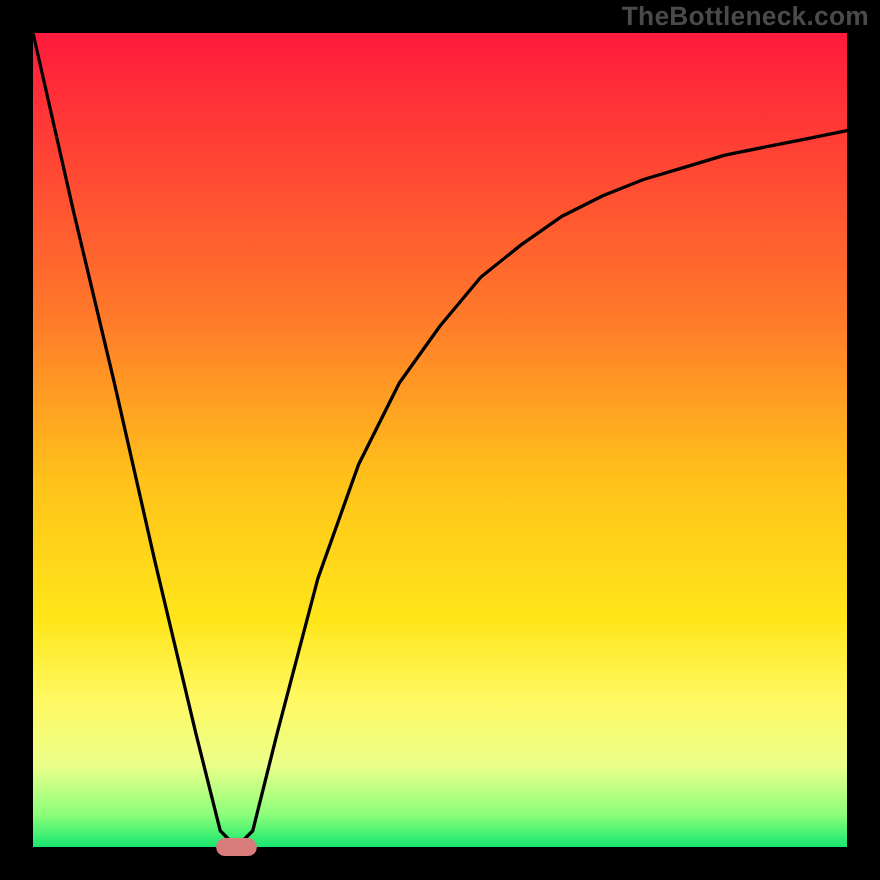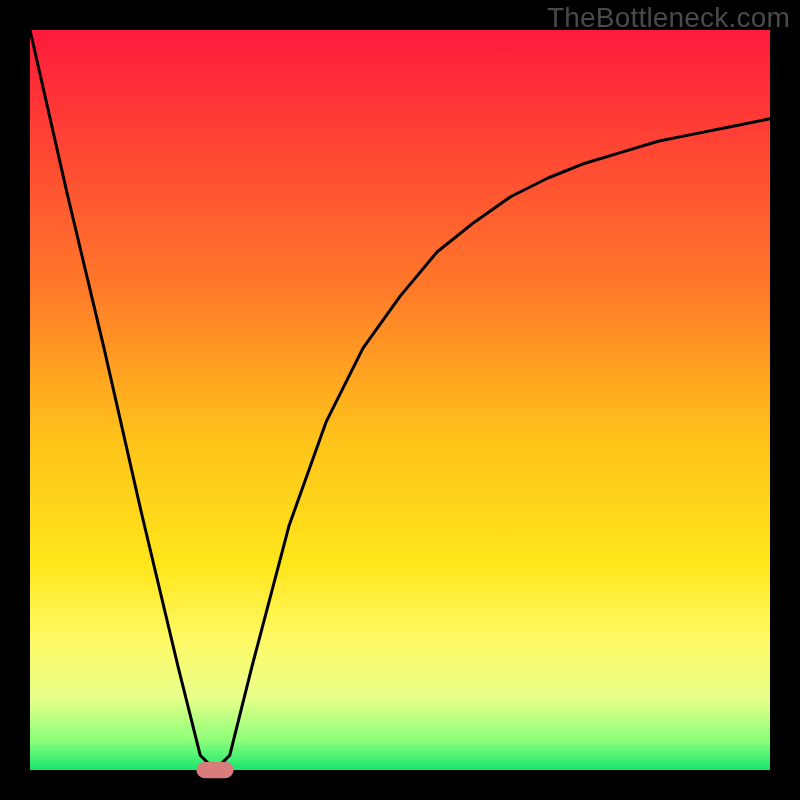--- a/index.html
+++ b/index.html
@@ -17,22 +17,22 @@
     height: 800px;
   }
   svg {
     display: block;
   }
   .watermark {
     position: absolute;
     top: 2px;
     right: 10px;
     color: #4a4a4a;
-    font-size: 28px;
-    font-weight: 400;
+    font-size: 24px;
+    font-weight: 700;
     font-family: Arial, Helvetica, sans-serif;
     letter-spacing: 0.2px;
     pointer-events: none;
   }
 </style>
 </head>
 <body>
 
 <div class="canvas-wrap">
   <svg width="800" height="800" viewBox="0 0 800 800">

